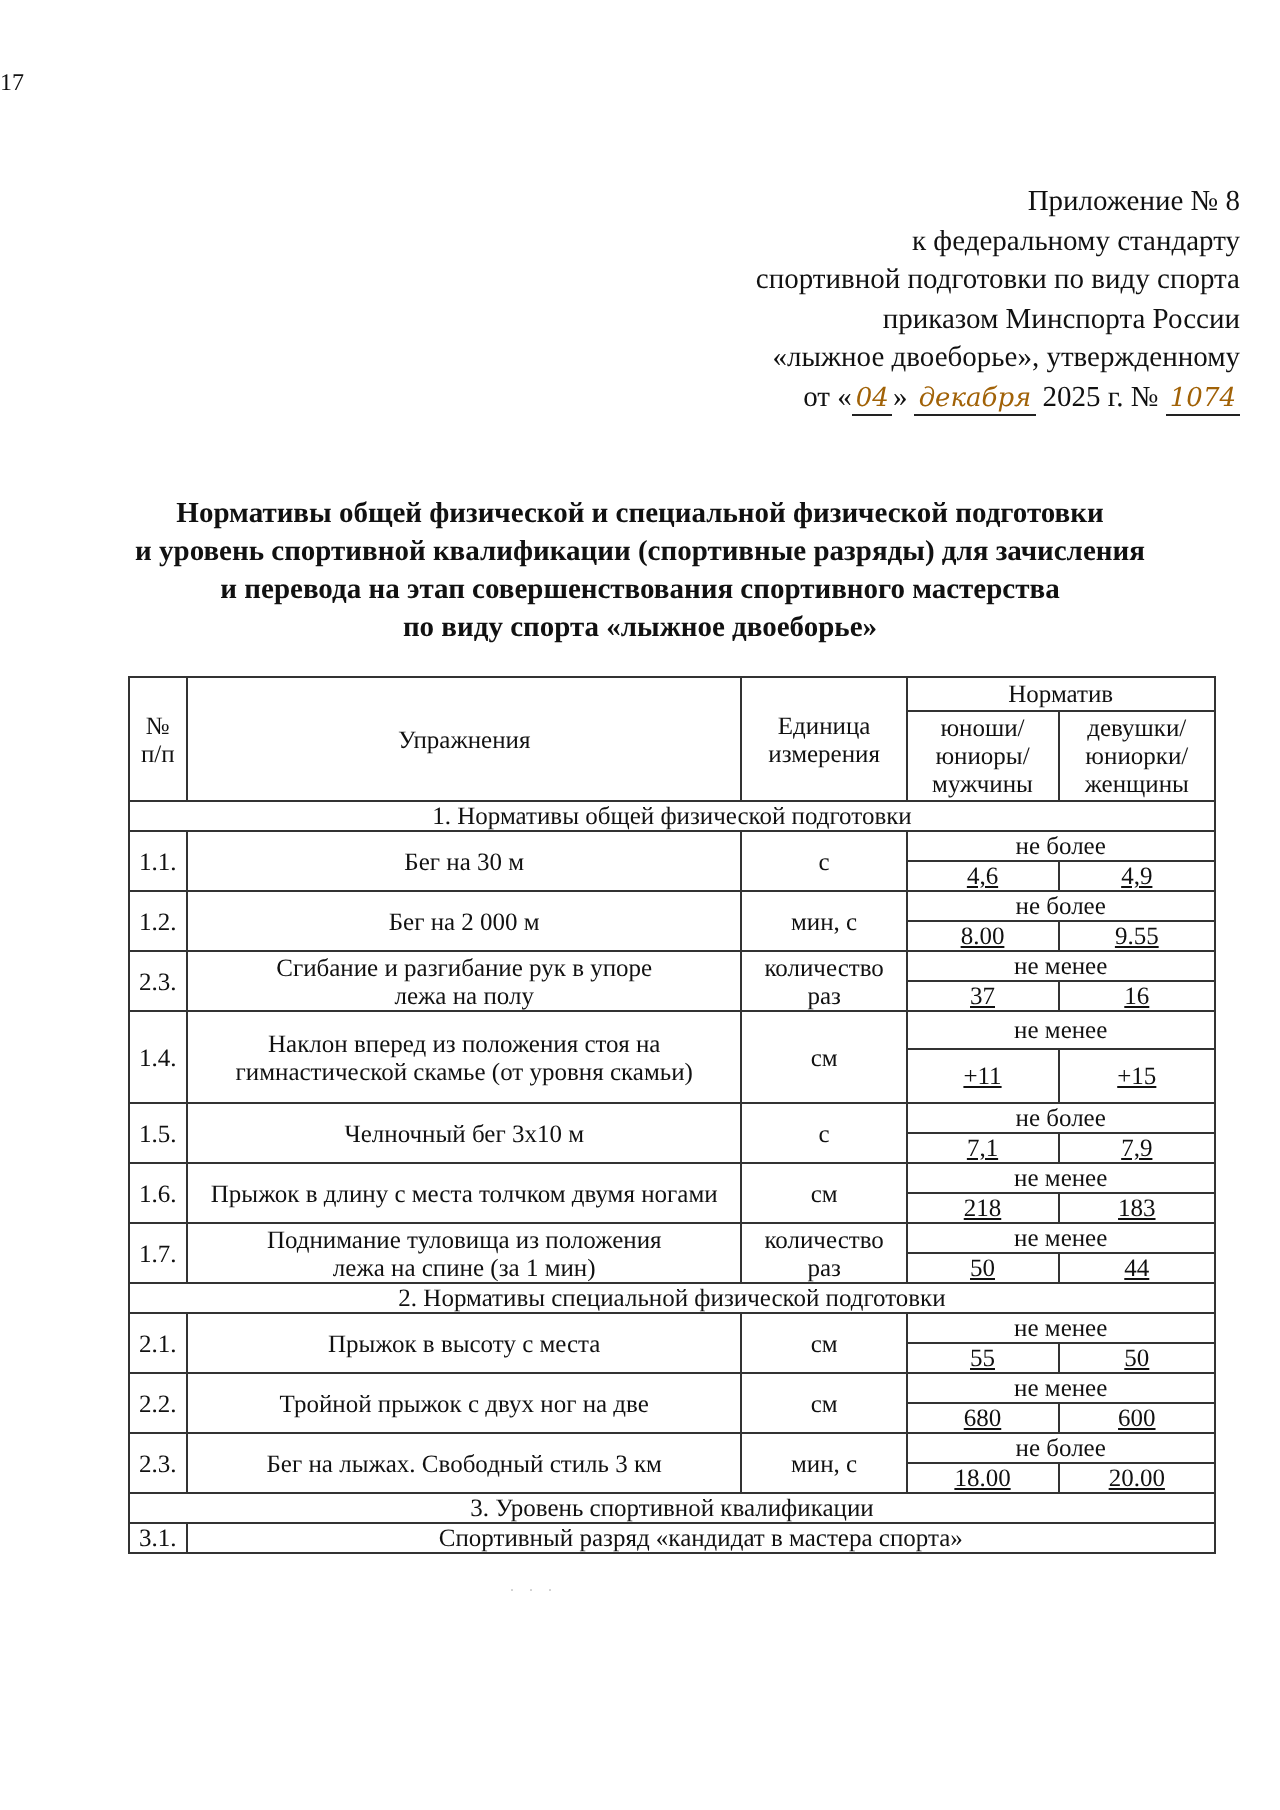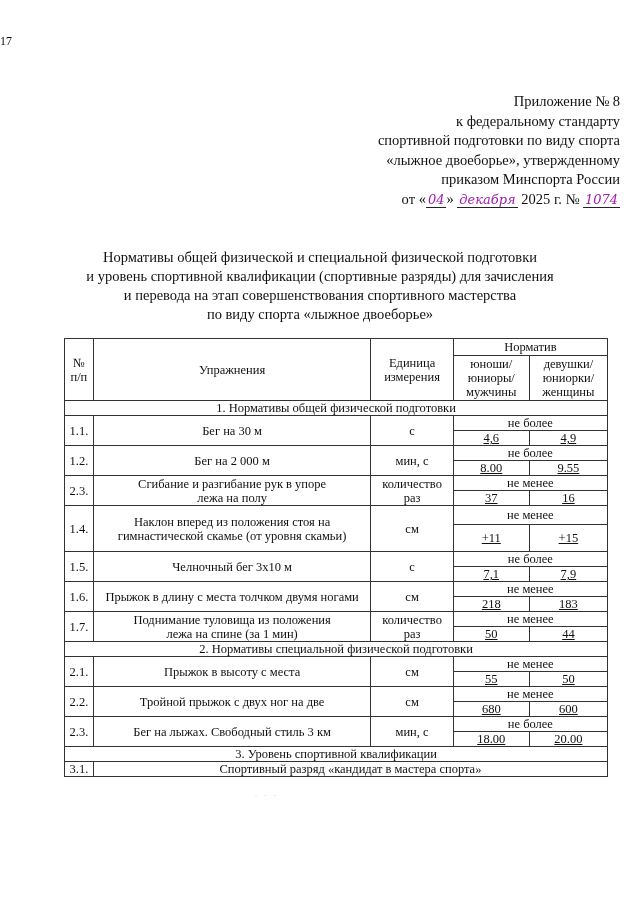--- a/index.html
+++ b/index.html
@@ -2,22 +2,22 @@
 <html><head>
 <meta charset="utf-8">
 <style>
   html, body { margin:0; padding:0; background:#ffffff; }
   body { width:640px; height:905px; position:relative; overflow:hidden;
          font-family:"Liberation Serif", "DejaVu Serif", serif; color:#111; }
   .page-number { position:absolute; left:0; width:640px; top:34px; text-align:left; font-size:12px; }
   .appendix { position:absolute; left:320px; width:300px; top:92px; text-align:right; font-size:14.5px; line-height:19.5px; }
   .appendix .line { display:block; white-space:nowrap; }
   .appendix .order-line { position:relative; }
-  .hand { font-family:"DejaVu Serif", serif; font-style:italic; font-size:13px; color:#a21caf; border-bottom:1px solid #222; padding:0 2px; }
-  .title { position:absolute; left:40px; width:560px; top:248px; text-align:center; font-weight:normal; font-size:14.5px; line-height:19px; }
+  .hand { font-family:"DejaVu Serif", serif; font-style:italic; font-size:13px; color:#a16207; border-bottom:1px solid #222; padding:0 2px; }
+  .title { position:absolute; left:40px; width:560px; top:248px; text-align:center; font-weight:bold; font-size:14.5px; line-height:19px; }
   .title .line { display:block; white-space:nowrap; }
   table.norms { position:absolute; left:64px; top:338px; width:544px; border-collapse:collapse; table-layout:fixed; font-size:12.5px; }
   table.norms td { border:1px solid #333; padding:0 2px; text-align:center; vertical-align:middle; line-height:14px; }
   .c-num { width:28px; }
   .c-ex { width:270px; }
   .c-unit { width:80px; }
   .c-m { width:74px; }
   .c-f { width:76px; }
   td.num { text-align:left; padding-left:3px; }
   tr.section td { height:14px; }
@@ -29,22 +29,22 @@
 </style>
 </head>
 <body>
 
 <div class="page-number">17</div>
 
 <div class="appendix">
   <span class="line">Приложение № 8</span>
   <span class="line">к федеральному стандарту</span>
   <span class="line">спортивной подготовки по виду спорта</span>
+  <span class="line">приказом Минспорта России</span>
   <span class="line">«лыжное двоеборье», утвержденному</span>
-  <span class="line">приказом Минспорта России</span>
   <span class="line order-line"><span>от «</span><span class="hand">04</span><span>»</span> <span class="hand">декабря</span> <span>2025 г. №</span> <span class="hand">1074</span></span>
 </div>
 
 <div class="title">
   <span class="line">Нормативы общей физической и специальной физической подготовки</span>
   <span class="line">и уровень спортивной квалификации (спортивные разряды) для зачисления</span>
   <span class="line">и перевода на этап совершенствования спортивного мастерства</span>
   <span class="line">по виду спорта «лыжное двоеборье»</span>
 </div>
 

